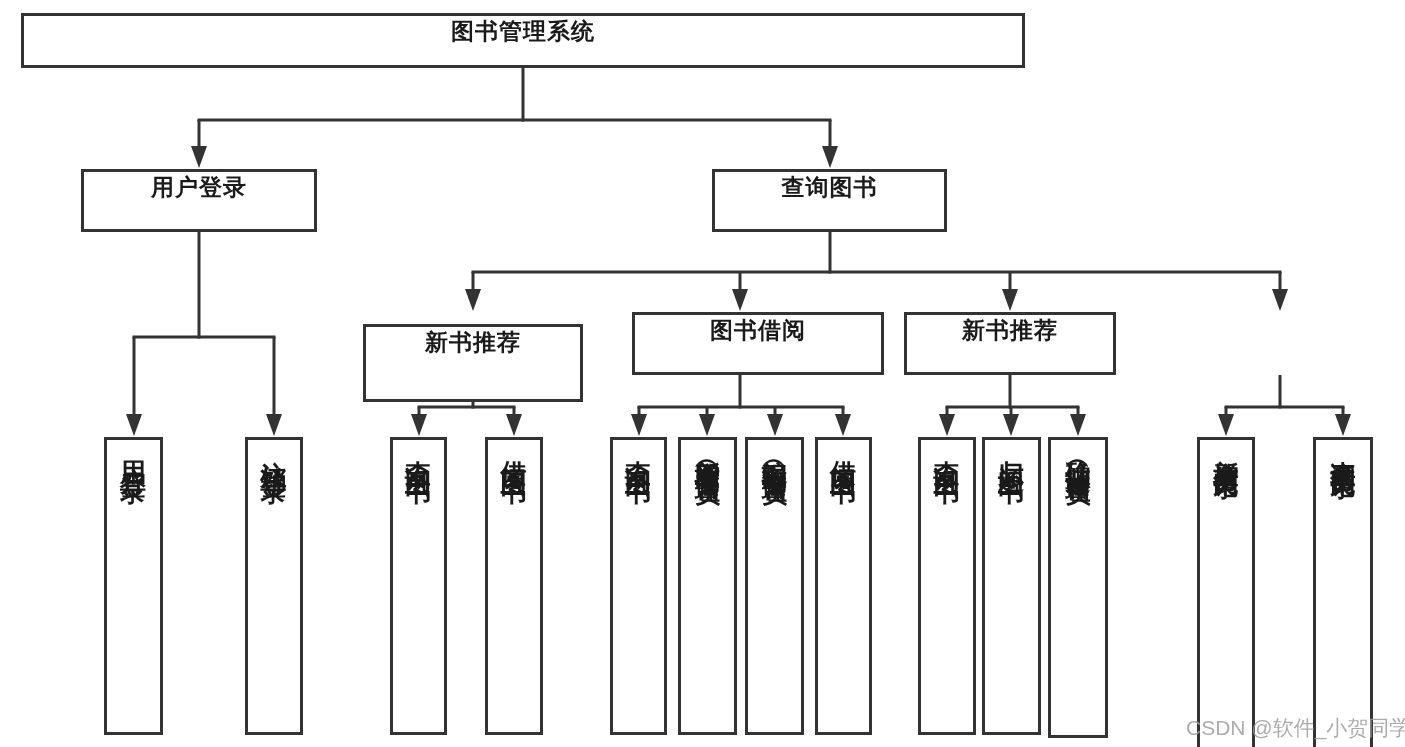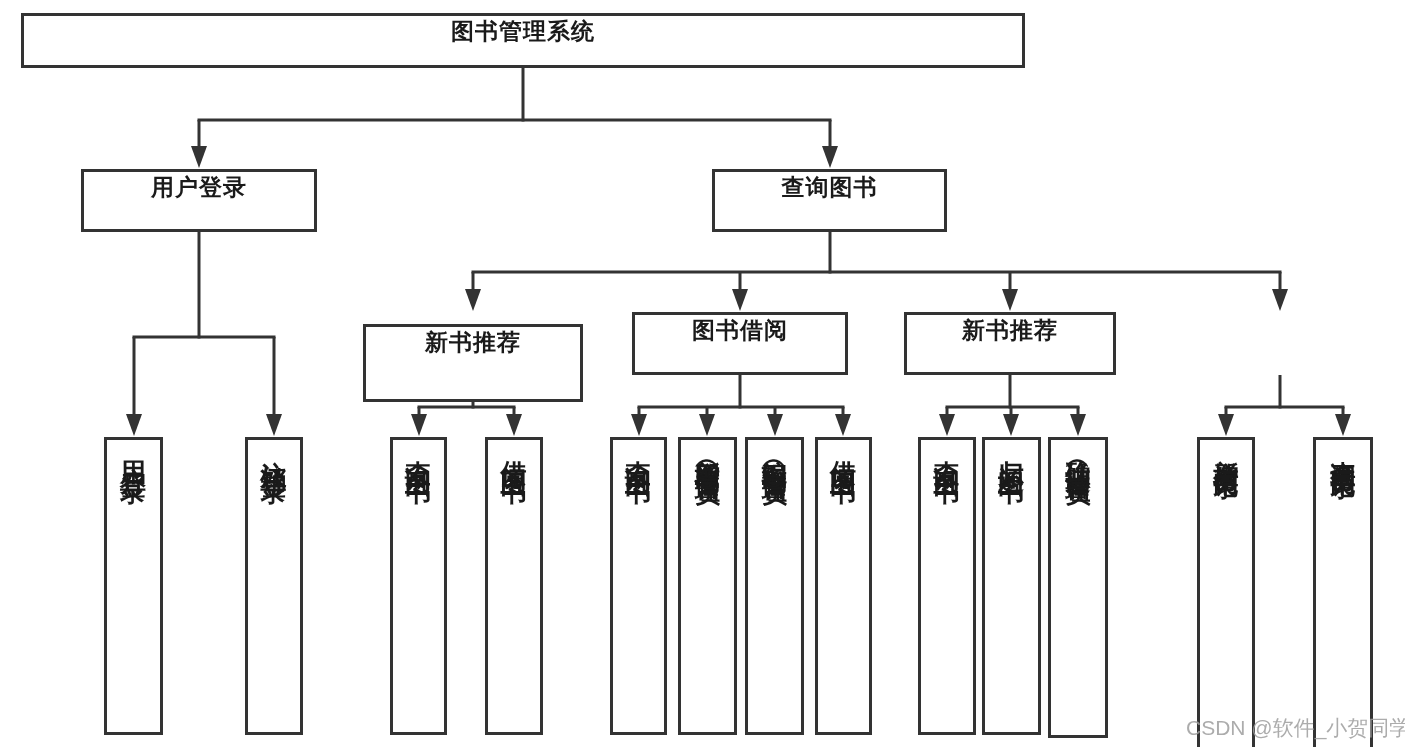--- a/index.html
+++ b/index.html
@@ -125,21 +125,21 @@
   <div class="box" style="left:81px; top:169px; width:236px; height:63px;">
     <span class="hlabel">用户登录</span>
   </div>
   <div class="box" style="left:712px; top:169px; width:235px; height:63px;">
     <span class="hlabel">查询图书</span>
   </div>
 
   <div class="box" style="left:363px; top:324px; width:220px; height:78px;">
     <span class="hlabel">新书推荐</span>
   </div>
-  <div class="box" style="left:632px; top:312px; width:216px; height:63px;">
+  <div class="box" style="left:632px; top:312px; width:252px; height:63px;">
     <span class="hlabel">图书借阅</span>
   </div>
   <div class="box" style="left:904px; top:312px; width:212px; height:63px;">
     <span class="hlabel">新书推荐</span>
   </div>
 
   <div class="box leaf" style="left:104px; width:59px;">
     <span class="vlabel">用户登录</span>
   </div>
   <div class="box leaf" style="left:245px;">

